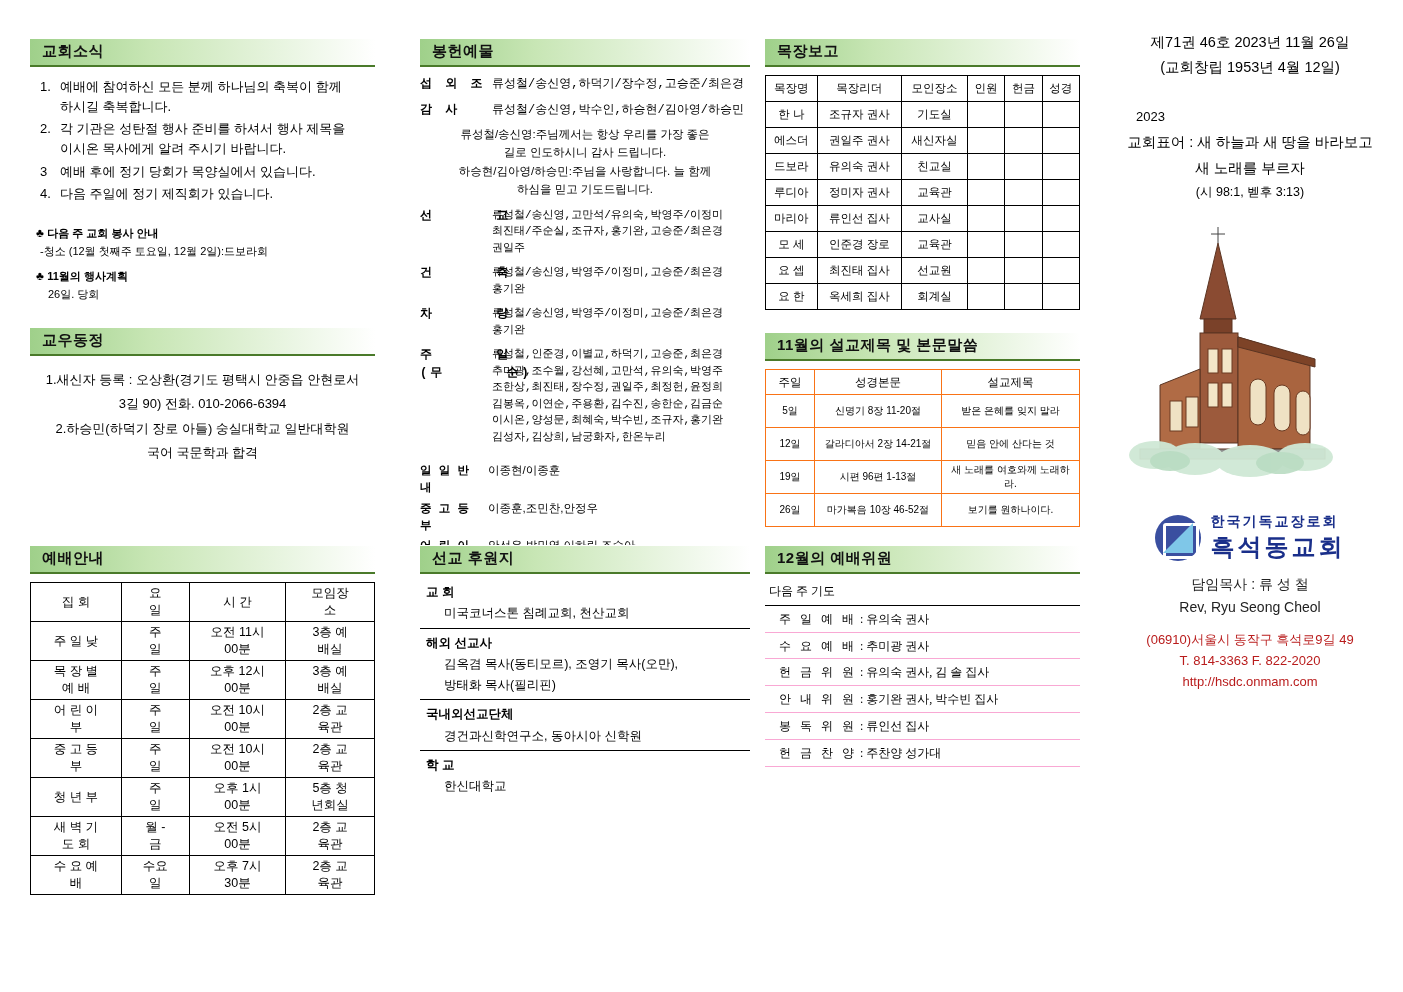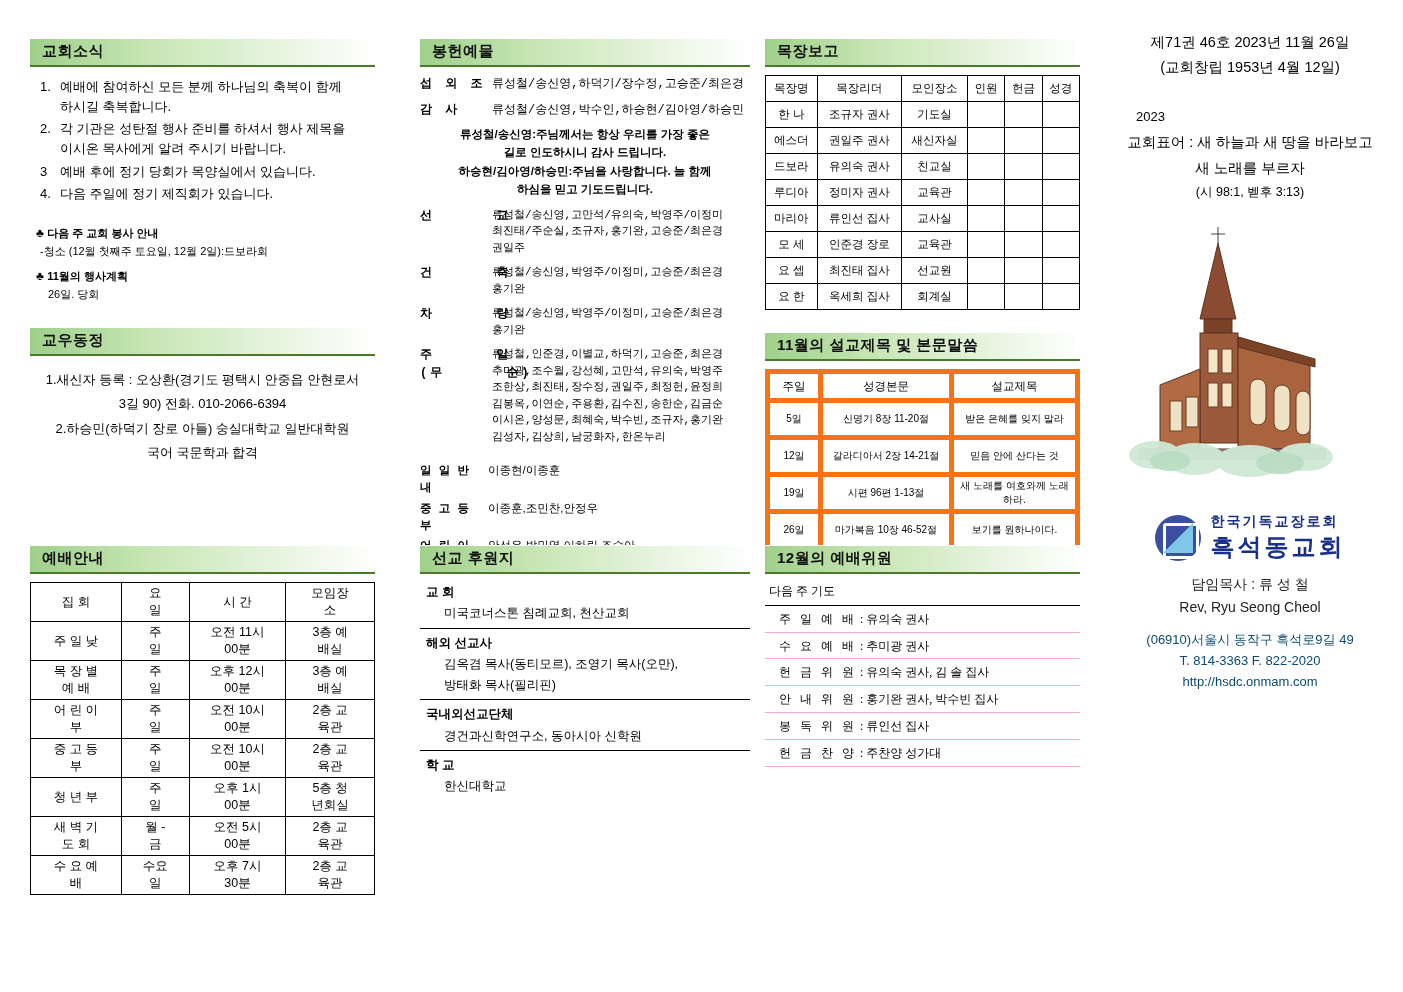--- a/index.html
+++ b/index.html
@@ -44,31 +44,31 @@
   
   table.tbl{border-collapse:collapse;font-size:12.5px;width:100%;}
   table.tbl th,table.tbl td{border:1px solid #000;padding:2px 20px;text-align:center;height:20px;}
   table.tbl th{font-weight:normal;}
 
   
   #c2{left:420px;top:38px;width:330px;}
   .off-row{display:flex;font-size:12px;line-height:1.5;margin-top:8px;font-family:Liberation Mono, monospace;}
   .off-label{width:72px;flex:0 0 72px;font-weight:bold;letter-spacing:3px;}
   .off-val{flex:1;}
-  .off-note{font-size:11.5px;line-height:1.6;text-align:center;margin:6px 0 4px 0;font-weight:bold;}
+  .off-note{font-size:11.5px;line-height:1.6;text-align:center;margin:6px 0 4px 0;}
   .small{font-size:11px;}
   .mini-row{display:flex;font-size:11.5px;line-height:1.5;margin-top:3px;}
   .mini-label{width:68px;flex:0 0 68px;letter-spacing:2px;font-weight:bold;}
 
   
   #c3{left:765px;top:38px;width:315px;}
   table.mokjang{border-collapse:collapse;font-size:11.5px;width:100%;margin-top:8px;}
   table.mokjang th,table.mokjang td{border:1px solid #000;height:23px;padding:1px 3px;text-align:center;font-weight:normal;}
   table.sermon{border-collapse:collapse;font-size:10px;width:100%;margin-top:8px;}
-  table.sermon th,table.sermon td{border:5px solid #f97316;height:30px;padding:1px 3px;text-align:center;font-weight:normal;}
+  table.sermon th,table.sermon td{border:1px solid #f97316;height:30px;padding:1px 3px;text-align:center;font-weight:normal;}
   table.sermon th{font-size:11.5px;height:22px;}
 
   .pray-list{font-size:12px;line-height:1.4;margin-top:6px;font-family:Liberation Serif, serif;}
   .pray-list .hd{padding:3px 4px 5px 4px;}
   .pray-list .it{border-bottom:1px solid #f9a8d4;padding:5px 4px 4px 14px;}
   .pray-list .it.first{border-top:1px solid #000;}
   .pr-sp{letter-spacing:3px;}
 
   
   #c4{left:1100px;top:30px;width:300px;text-align:center;}
@@ -79,21 +79,21 @@
 
   .church-art{position:relative;width:300px;height:300px;margin-top:6px;}
   .logo-wrap{display:flex;align-items:center;justify-content:center;gap:10px;margin-top:4px;}
   .logo-mark{width:46px;height:46px;border-radius:50%;background:#3a4fa0;position:relative;}
   .logo-mark:before{content:"";position:absolute;left:8px;top:8px;width:30px;height:30px;border:3px solid #fff;border-radius:3px;transform:rotate(0deg);}
   .logo-mark:after{content:"";position:absolute;left:8px;top:8px;width:0;height:0;border-left:30px solid transparent;border-bottom:30px solid #7fc7e8;}
   .logo-text{text-align:left;}
   .logo-text .l1{font-size:14px;letter-spacing:2px;color:#1a2f8a;font-weight:bold;}
   .logo-text .l2{font-size:24px;letter-spacing:3px;color:#1a2f8a;font-weight:bold;}
   .pastor{margin-top:10px;font-size:14px;line-height:1.6;color:#222;}
-  .addr{margin-top:12px;font-size:13px;line-height:1.6;color:#0c4a6e;}
+  .addr{margin-top:12px;font-size:13px;line-height:1.6;color:#b91c1c;}
 
   
   #c1b{left:30px;top:545px;width:345px;}
   #c2b{left:420px;top:545px;width:330px;}
   #c3b{left:765px;top:545px;width:315px;}
 
   .mission{font-size:12.5px;line-height:1.7;margin-top:8px;}
   .mission .g{font-weight:bold;padding-left:6px;}
   .mission .v{padding-left:24px;}
   .mission .line{border-bottom:1px solid #000;margin:3px 0 4px 0;}

